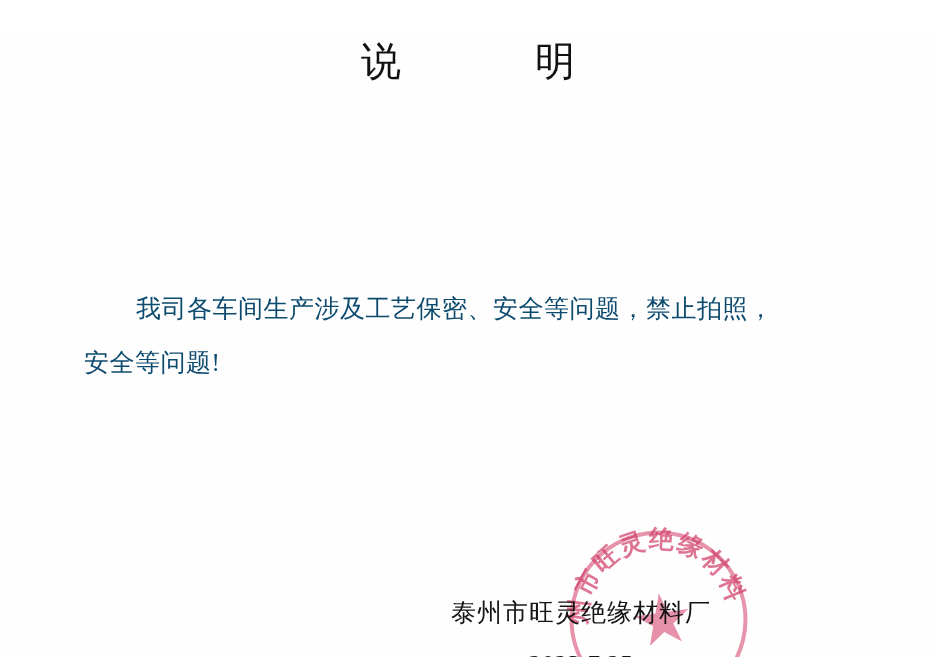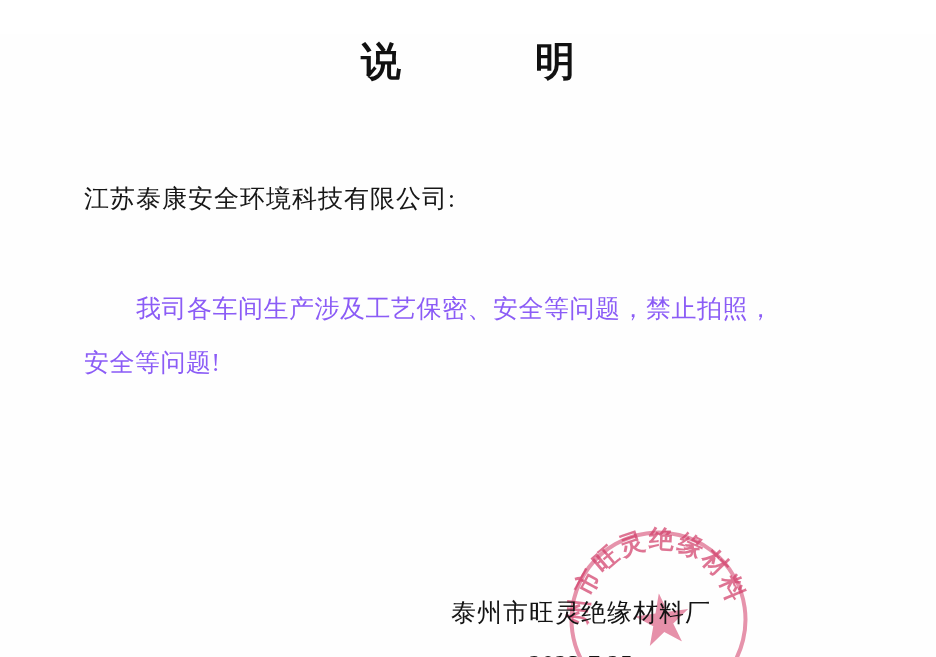--- a/index.html
+++ b/index.html
@@ -17,21 +17,21 @@
   .page {
     position: relative;
     width: 936px;
     height: 657px;
     background: #fefefe;
     box-sizing: border-box;
   }
   .doc-title {
     text-align: center;
     font-size: 40px;
-    font-weight: 700;
+    font-weight: 400;
     letter-spacing: 18px;
     margin: 34px 0 0 0;
     padding-left: 18px;
     color: #111111;
     font-family: "Liberation Serif", "DejaVu Serif", serif;
   }
   .addressee {
     position: absolute;
     left: 84px;
     top: 148px;
@@ -40,21 +40,21 @@
     color: #161616;
   }
   .body-text {
     position: absolute;
     left: 84px;
     top: 248px;
     width: 770px;
     font-size: 25px;
     line-height: 54px;
     letter-spacing: 0.5px;
-    color: #8b5cf6;
+    color: #0c4a6e;
   }
   .body-text p {
     margin: 0;
   }
   .body-text .indent {
     text-indent: 52px;
   }
   .signature-block {
     position: absolute;
     right: 175px;
@@ -139,21 +139,20 @@
     letter-spacing: 1px;
   }
 </style>
 </head>
 <body>
 
 <div class="page">
 
   <h1 class="doc-title">说　　明</h1>
 
-  <div class="addressee">江苏泰康安全环境科技有限公司:</div>
 
   <div class="body-text">
     <p class="indent">我司各车间生产涉及工艺保密、安全等问题，禁止拍照，</p>
     <p>安全等问题!</p>
   </div>
 
   <div class="seal">
     <div class="seal-inner">
       <div class="seal-ring"></div>
       <div class="seal-star"></div>

